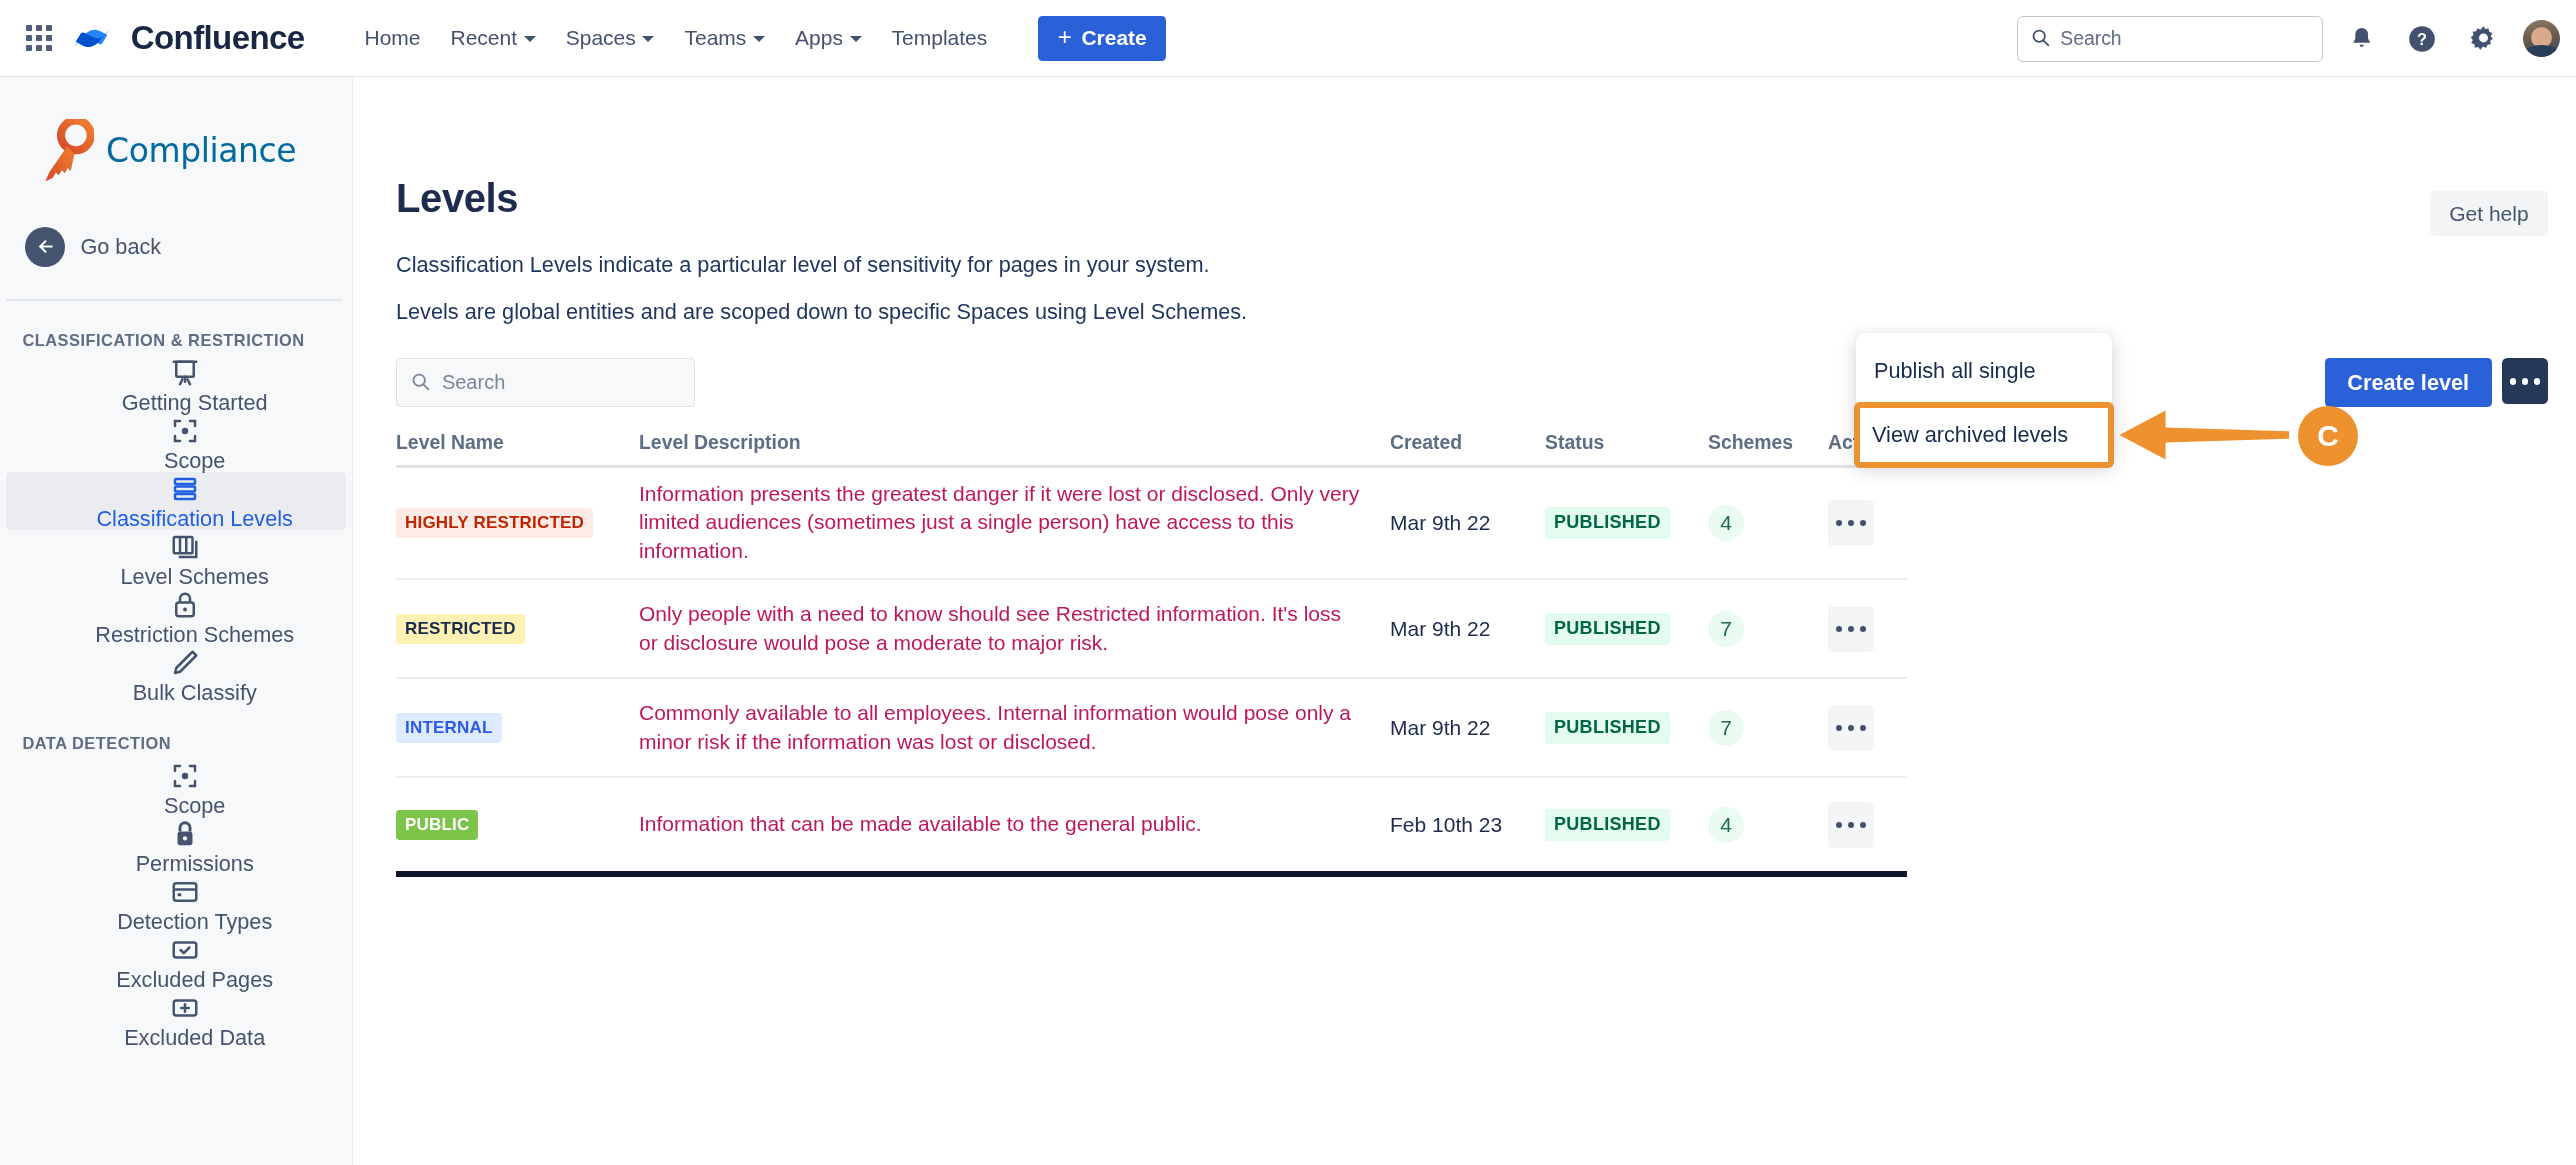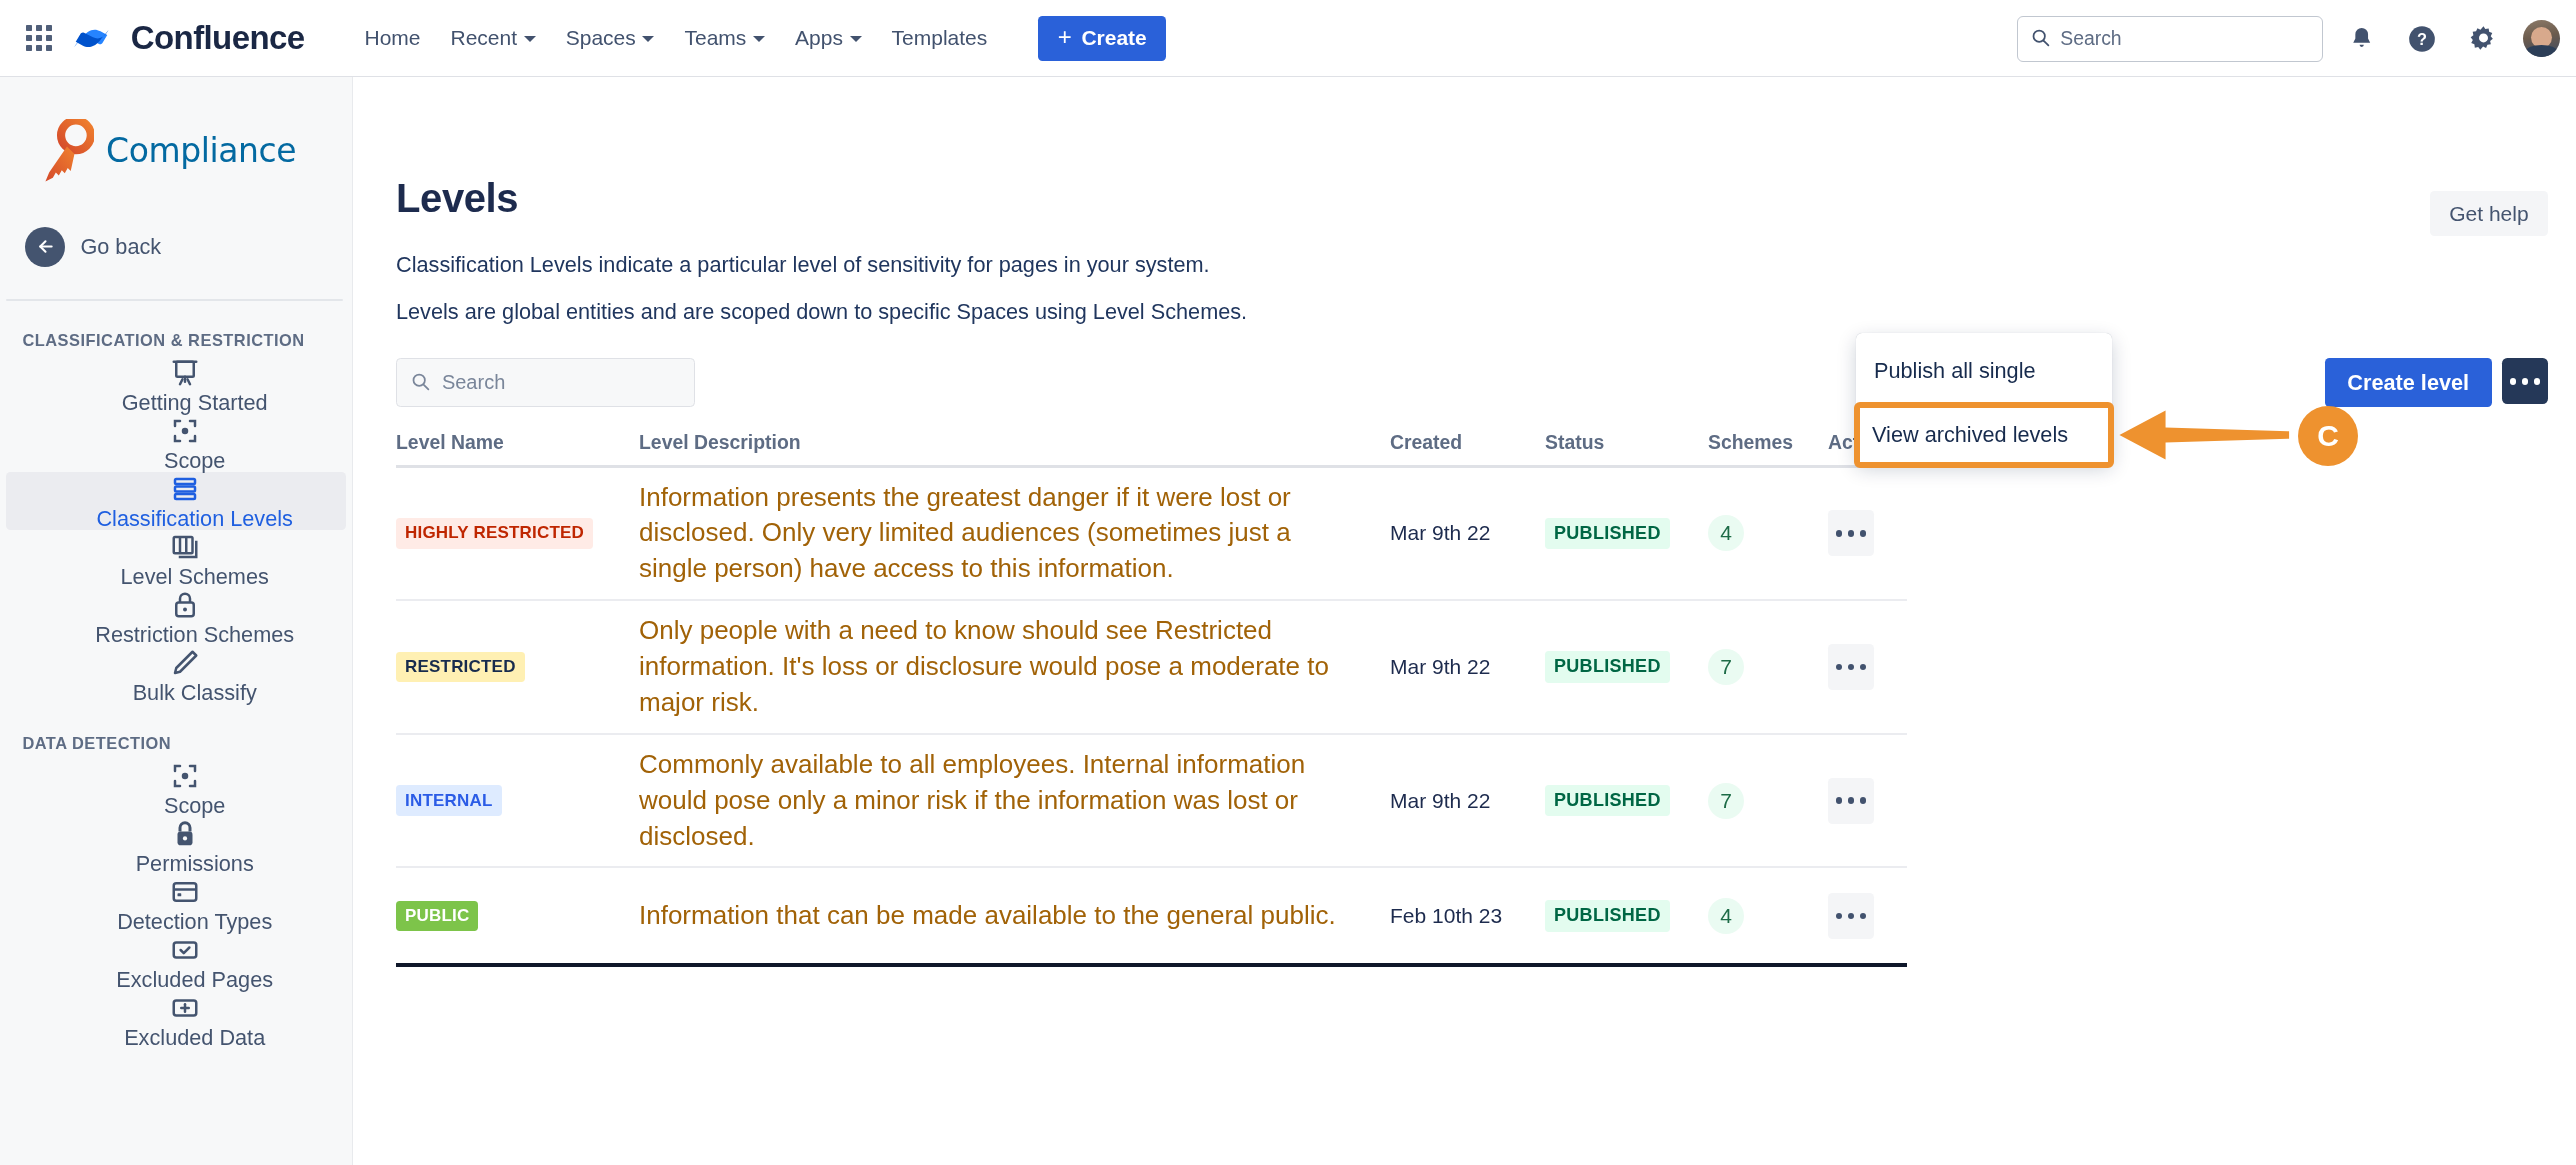--- a/index.html
+++ b/index.html
@@ -192,26 +192,26 @@
   .c-desc { width: 751px; }
   .c-created { width: 155px; }
   .c-status { width: 163px; }
   .c-schemes { width: 120px; }
   .c-actions { width: 79px; }
 
   .trow {
     display: flex; align-items: center; min-height: 99px;
     border-bottom: 2.2px solid #EBECF0; padding: 12px 0;
   }
-  .trow:last-child { border-bottom: 4px solid #0f172a; }
+  .trow:last-child { border-bottom: 6px solid #0f172a; }
   .lvl-badge {
     display: inline-block; font-size: 17px; font-weight: 700;
     padding: 5.2px 9px; border-radius: 3.7px; letter-spacing: 0.2px;
   }
-  .desc-cell { font-size: 26px; color: #a16207; line-height: 1.38; padding-right: 30px; }
+  .desc-cell { font-size: 21px; color: #be185d; line-height: 1.38; padding-right: 30px; }
   .created-cell { font-size: 21px; color: #1d2b4e; }
   .status-badge {
     display: inline-block; background: #E3FCEF; color: #006644;
     font-size: 18px; font-weight: 700; padding: 5.2px 9px; border-radius: 3.7px;
     letter-spacing: 0.3px;
   }
   .schemes-pill {
     display: inline-flex; align-items: center; justify-content: center;
     min-width: 36px; height: 36px; background: #EAFBF2; color: #1d6b47;
     border-radius: 18px; font-size: 21px;

